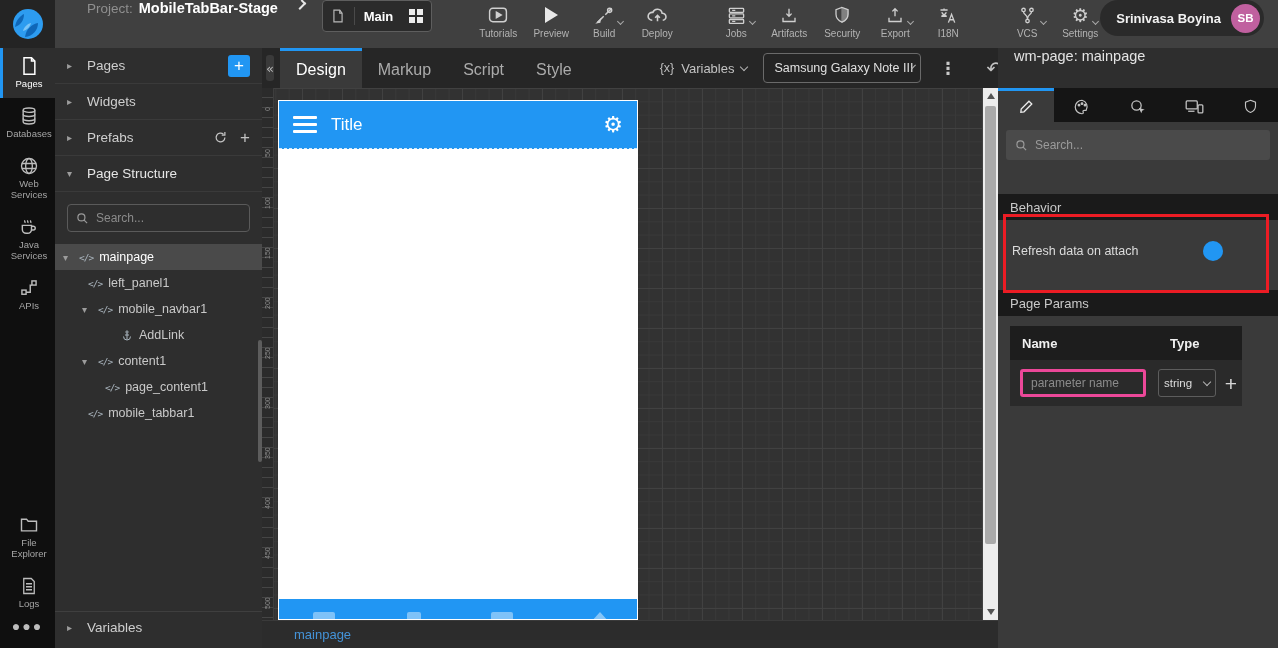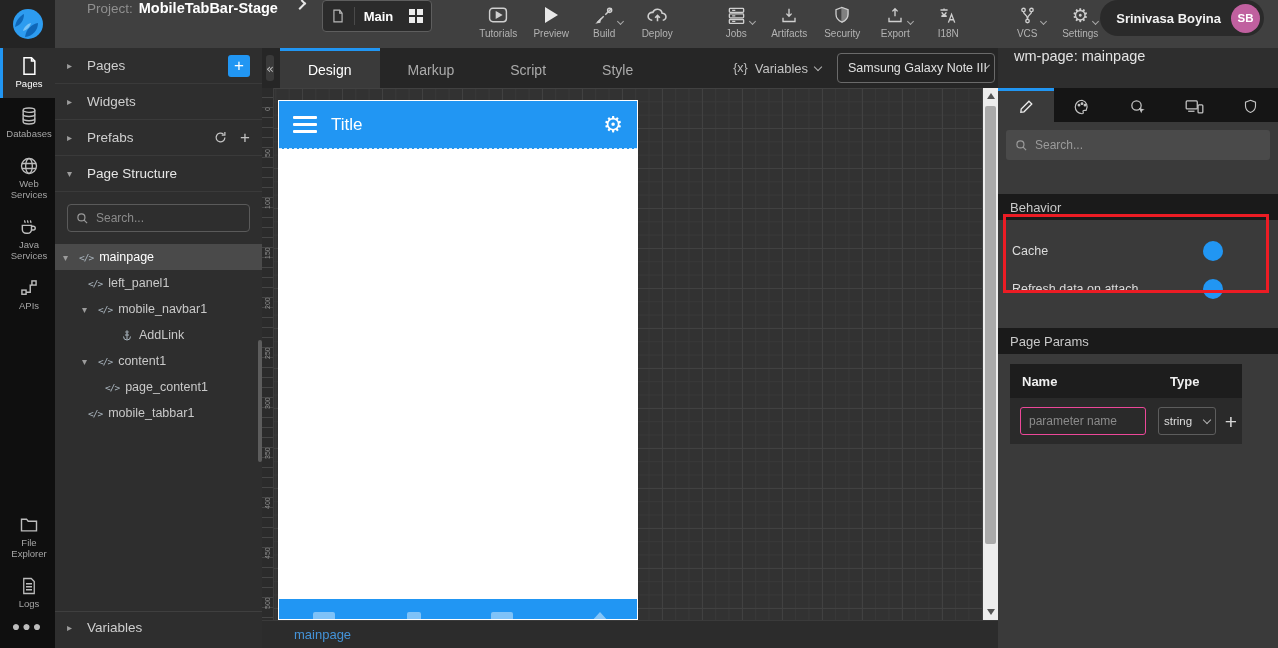--- a/index.html
+++ b/index.html
@@ -57,21 +57,21 @@
   .tree-row{height:26px;display:flex;align-items:center;gap:6px;font-size:12.5px;color:#c9c9c9;cursor:pointer;white-space:nowrap}
   .tree-row.sel{background:#4a4a4a;color:#fff}
   .widget-icon{font-family:"DejaVu Sans Mono",monospace;font-size:9.5px;color:#a9b4bd;letter-spacing:-1px}
   .lp-scrollthumb{position:absolute;right:0px;top:292px;width:4px;height:122px;background:#5d5d5d;border-radius:2px}
   .lp-variables{margin-top:auto;height:31px;flex:0 0 31px;border-top:1px solid #3f3f3f;display:flex;align-items:center;gap:10px;padding:0 12px;margin-bottom:6px;cursor:pointer}
 
   
   .center{position:absolute;left:262px;top:48px;width:736px;height:600px;display:flex;flex-direction:column}
   .canvas-toolbar{height:40px;flex:0 0 40px;background:#262626;display:flex;align-items:center;position:relative}
   .collapse-btn{width:20px;height:26px;background:#3a3a3a;border-radius:3px;color:#b9b9b9;display:flex;align-items:center;justify-content:center;margin:0 6px 0 4px;font-size:13px;cursor:pointer}
-  .ct-tab{height:40px;padding:0 28px;display:flex;align-items:center;color:#ababab;font-size:14px;cursor:pointer;border-top:3px solid transparent}
+  .ct-tab{height:40px;padding:0 16px;display:flex;align-items:center;color:#ababab;font-size:16px;cursor:pointer;border-top:3px solid transparent}
   .ct-tab.active{background:#3a3a3a;color:#fff;border-top-color:#2196f3}
   .vars-menu{display:flex;align-items:center;gap:7px;margin-left:72px;color:#c3c3c3;cursor:pointer;font-size:13px}
   .vars-x{color:#bdbdbd;font-size:12.5px}
   .chev{width:6px;height:6px;border-right:1.5px solid #b3b3b3;border-bottom:1.5px solid #b3b3b3;transform:rotate(45deg);margin-top:-3px}
   .device-select{margin-left:16px;width:158px;height:30px;background:#242424;border:1px solid #6a6a6a;border-radius:4px;display:flex;align-items:center;justify-content:space-between;padding:0 10px;color:#e0e0e0;font-size:12.5px;cursor:pointer;white-space:nowrap}
   .kebab{margin-left:18px;color:#c9c9c9;font-size:17px;font-weight:700;cursor:pointer}
   .ct-sep{width:1px;height:24px;background:#484848;margin-left:14px}
   .ct-ico{margin-left:16px;color:#c3c3c3;font-size:19px;cursor:pointer;line-height:1}
   .expand-btn{margin-left:auto;width:16px;height:34px;background:#1f1f1f;color:#b9b9b9;display:flex;align-items:center;justify-content:center;font-size:12px;cursor:pointer}
 
@@ -119,21 +119,21 @@
   .beh-row{height:38px;display:flex;align-items:center;justify-content:space-between}
   .beh-lbl{color:#dcdcdc;font-size:12.5px}
   .toggle{position:relative;width:36px;height:16px;cursor:pointer}
   .toggle .track{width:100%;height:100%;background:#c9c9c9;border-radius:8px}
   .toggle .thumb{position:absolute;right:-2px;top:-2px;width:20px;height:20px;border-radius:50%;background:#2196f3}
   .strip-params{margin-top:6px}
   .pp-table{margin:10px 12px;width:232px}
   .pp-header{display:grid;grid-template-columns:148px 62px 22px;background:#1d1d1d;height:34px;align-items:center;color:#f0f0f0;font-size:13px;font-weight:700}
   .pp-header span{padding-left:12px}
   .pp-body{display:grid;grid-template-columns:148px 62px 22px;background:#2a2a2a;height:46px;align-items:center}
-  .pp-input{margin-left:10px;width:126px;height:28px;background:transparent;border:1px solid #ec4899;border-radius:3px;color:#ddd;font-size:12px;padding:0 8px;outline:0;font-family:"Liberation Sans",sans-serif}
+  .pp-input{margin-left:10px;width:126px;height:28px;background:transparent;border:3px solid #ec4899;border-radius:3px;color:#ddd;font-size:12px;padding:0 8px;outline:0;font-family:"Liberation Sans",sans-serif}
   .pp-input::placeholder{color:#8b8b8b}
   .pp-select{width:58px;height:28px;border:1px solid #5d5d5d;border-radius:3px;display:flex;align-items:center;justify-content:space-between;padding:0 5px;color:#ddd;font-size:11.5px;cursor:pointer;overflow:hidden;white-space:nowrap}
   .pp-plus{color:#d6d6d6;font-size:21px;text-align:center;cursor:pointer;line-height:1}
   .red-box{position:absolute;left:5px;top:166px;width:266px;height:79px;border:3px solid #ec1c24;pointer-events:none}
 </style>
 </head>
 <body>
 
 <div class="app">
 
@@ -583,24 +583,20 @@
           </svg>
         </span>
       <input type="text" placeholder="Search..." style="">
     </div>
 
     <div class="rp-strip strip-behavior">
       <span>Behavior</span>
     </div>
     <div class="behavior-body">
       <div class="beh-row">
-        <span class="beh-lbl">Cache</span>
-        <span class="toggle"><span class="track"></span><span class="thumb"></span></span>
-      </div>
-      <div class="beh-row">
         <span class="beh-lbl">Refresh data on attach</span>
         <span class="toggle"><span class="track"></span><span class="thumb"></span></span>
       </div>
     </div>
 
     <div class="rp-strip strip-params">
       <span>Page Params</span>
     </div>
     <div class="pp-table">
       <div class="pp-header">

